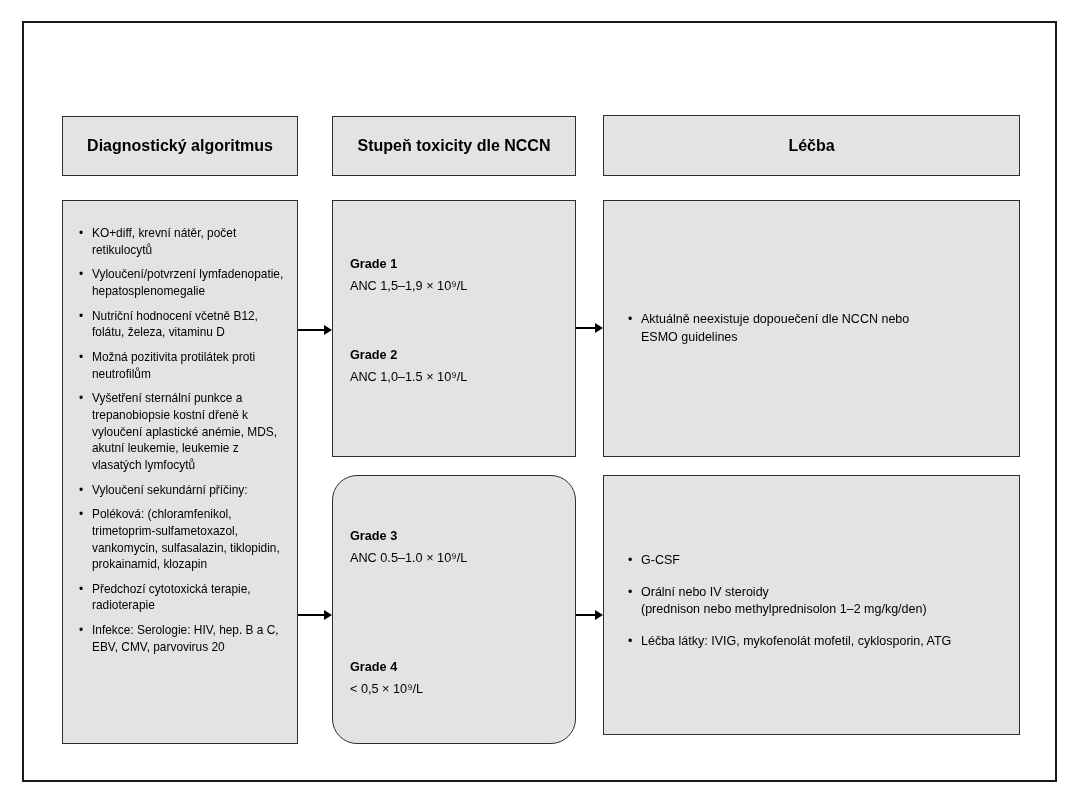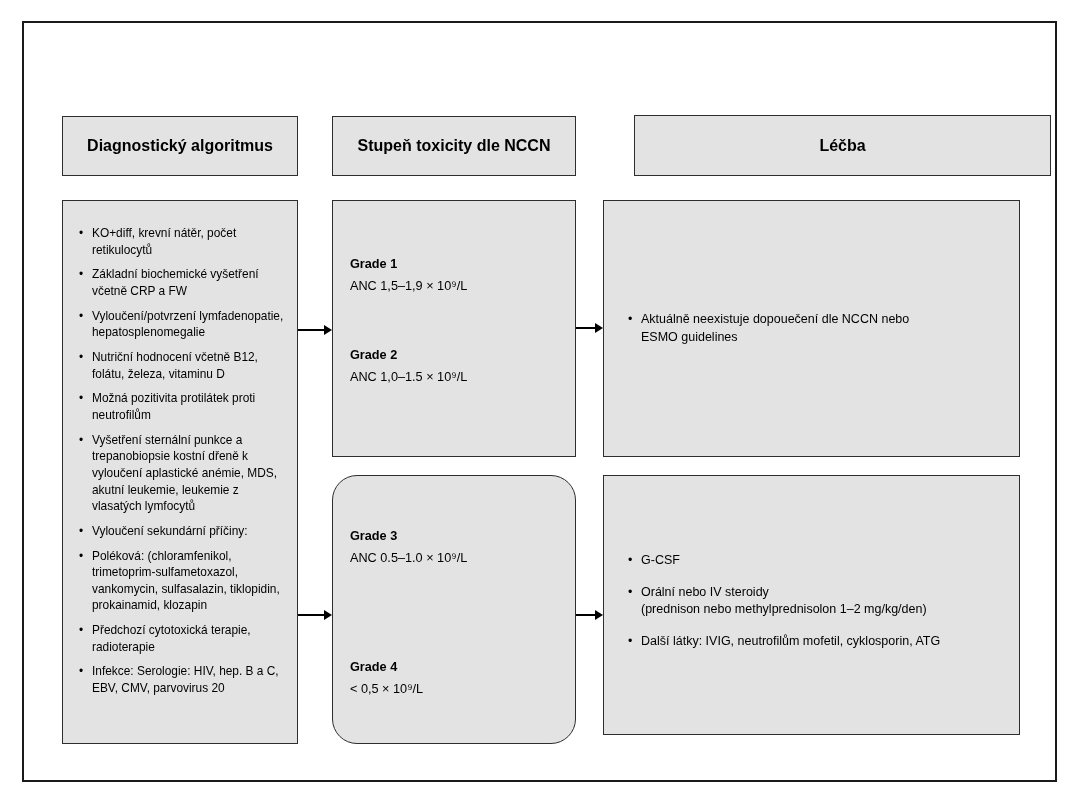--- a/index.html
+++ b/index.html
@@ -47,21 +47,21 @@
   .header-box {
     display: flex;
     align-items: center;
     justify-content: center;
     font-weight: bold;
     font-size: 16px;
     text-align: center;
   }
   .hdr-diag   { left: 38px;  top: 93px; width: 236px; height: 60px; }
   .hdr-tox    { left: 308px; top: 93px; width: 244px; height: 60px; }
-  .hdr-lecba  { left: 579px; top: 92px; width: 417px; height: 61px; margin-left: 31px; }
+  .hdr-lecba  { left: 579px; top: 92px; width: 417px; height: 61px; }
 
   .box-diag     { left: 38px;  top: 177px; width: 236px; height: 544px; padding: 24px 10px 0 16px; }
   .box-grade12  { left: 308px; top: 177px; width: 244px; height: 257px; padding: 56px 10px 0 17px; }
   .box-grade34  { left: 308px; top: 452px; width: 244px; height: 269px; padding: 53px 10px 0 17px; border-radius: 25px; }
   .box-treat12  { left: 579px; top: 177px; width: 417px; height: 257px; display: flex; flex-direction: column; justify-content: center; padding: 0 16px 0 24px; }
   .box-treat34  { left: 579px; top: 452px; width: 417px; height: 260px; display: flex; flex-direction: column; justify-content: center; padding: 0 16px 8px 24px; }
 
   .bullets {
     list-style: none;
     margin: 0;
@@ -130,21 +130,20 @@
     <div class="box header-box hdr-tox">
       <span>Stupeň toxicity dle NCCN</span>
     </div>
     <div class="box header-box hdr-lecba">
       <span>Léčba</span>
     </div>
 
     <div class="box box-diag">
       <ul class="bullets">
         <li>KO+diff, krevní nátěr, počet retikulocytů</li>
-        <li>Základní biochemické vyšetření včetně CRP a FW</li>
         <li>Vyloučení/potvrzení lymfadenopatie, hepatosplenomegalie</li>
         <li>Nutriční hodnocení včetně B12, folátu, železa, vitaminu D</li>
         <li>Možná pozitivita protilátek proti neutrofilům</li>
         <li>Vyšetření sternální punkce a trepanobiopsie kostní dřeně k vyloučení aplastické anémie, MDS, akutní leukemie, leukemie z vlasatých lymfocytů</li>
         <li>Vyloučení sekundární příčiny:</li>
         <li>Poléková: (chloramfenikol, trimetoprim-sulfametoxazol, vankomycin, sulfasalazin, tiklopidin, prokainamid, klozapin</li>
         <li>Předchozí cytotoxická terapie, radioterapie</li>
         <li>Infekce: Serologie: HIV, hep. B a C, EBV, CMV, parvovirus 20</li>
       </ul>
     </div>
@@ -183,21 +182,21 @@
     <div class="box box-treat34">
       <ul class="bullets treat-list">
         <li>
           <div>G-CSF</div>
         </li>
         <li>
           <div>Orální nebo IV steroidy</div>
           <div>(prednison nebo methylprednisolon 1–2 mg/kg/den)</div>
         </li>
         <li>
-          <div>Další látky: IVIG, neutrofilům mofetil, cyklosporin, ATG</div>
+          <div>Léčba látky: IVIG, mykofenolát mofetil, cyklosporin, ATG</div>
         </li>
       </ul>
     </div>
 
     <div class="arrow arrow-1"></div>
     <div class="arrow arrow-2"></div>
     <div class="arrow arrow-3"></div>
     <div class="arrow arrow-4"></div>
 
   </div>

